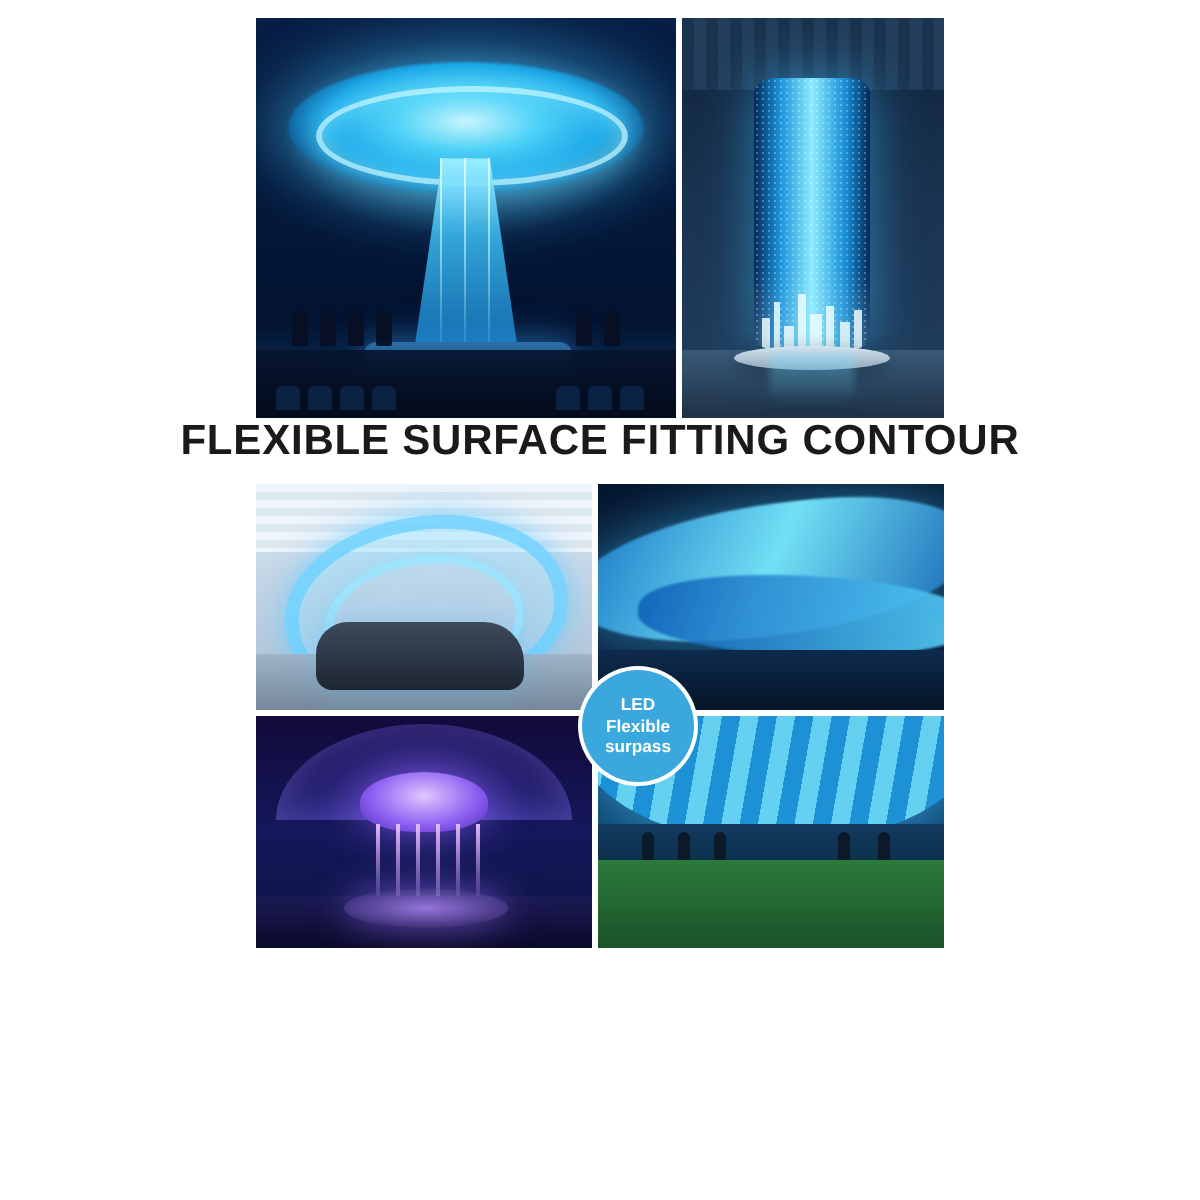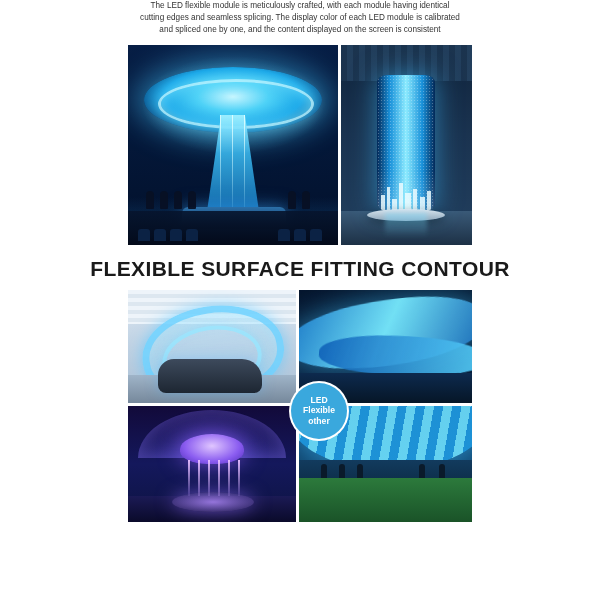--- a/index.html
+++ b/index.html
@@ -26,21 +26,21 @@
   .section-title {
     text-align: center;
     font-size: 19px;
     font-weight: 700;
     letter-spacing: 0.4px;
     color: #1a1a1a;
     margin: 6px 0 4px 0;
   }
   .section-title.big {
     font-size: 21px;
-    margin: 12px 0 5px 0;
+    margin: 0 0 5px 0;
   }
   .section-desc {
     width: 320px;
     margin: 0 auto;
     text-align: center;
     font-size: 8.2px;
     line-height: 1.45;
     color: #333333;
   }
 
@@ -411,21 +411,20 @@
     text-align: center;
     box-shadow: 0 0 0 2px #ffffff;
     z-index: 5;
   }
 </style>
 </head>
 <body>
 
 <div class="page">
 
-  <p class="section-desc">The LED flexible module is meticulously crafted, with each module having identical cutting edges and seamless splicing. The display color of each LED module is calibrated and spliced one by one, and the content displayed on the screen is consistent</p>
 
   <div class="gallery1">
 
     <div class="g1-left">
       <div class="fountain-bg"></div>
       <div class="floor-glow"></div>
       <div class="fountain-canopy"></div>
       <div class="canopy-ring"></div>
       <div class="fountain-stem"></div>
       <div class="stem-line" style="left:92px;"></div>
@@ -512,17 +511,17 @@
       <div class="d-person" style="left:22px;"></div>
       <div class="d-person" style="left:40px;"></div>
       <div class="d-person" style="left:58px;"></div>
       <div class="d-person" style="left:120px;"></div>
       <div class="d-person" style="left:140px;"></div>
     </div>
 
     <div class="badge" style="background: rgb(58, 168, 221);">
       <span>LED</span>
       <span>Flexible</span>
-      <span>other</span>
+      <span>surpass</span>
     </div>
   </div>
 
 </div>
 
 </body></html>

